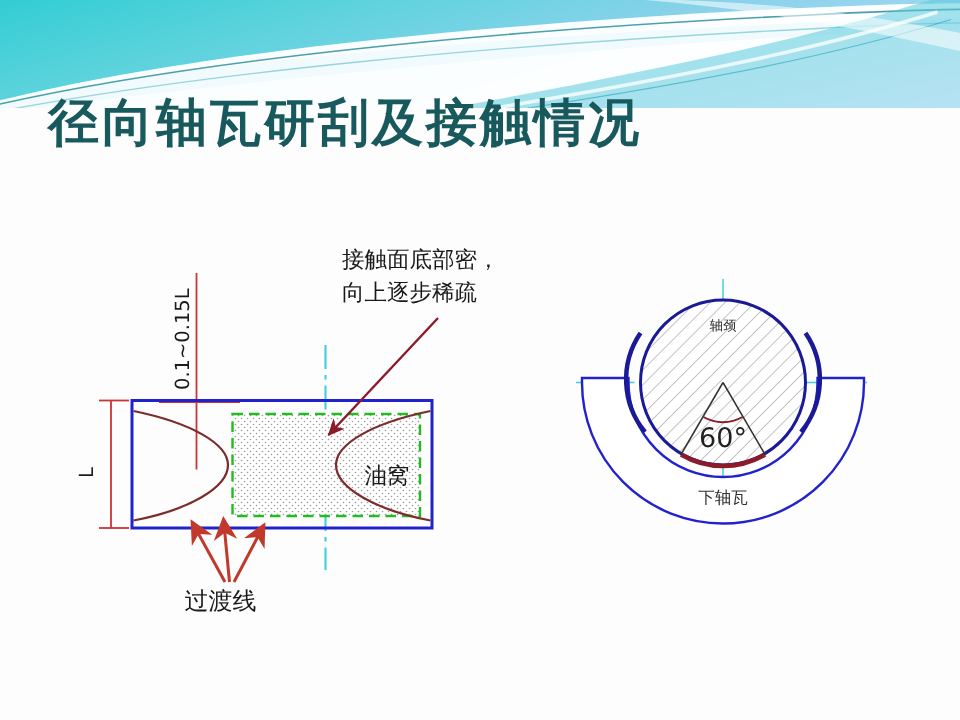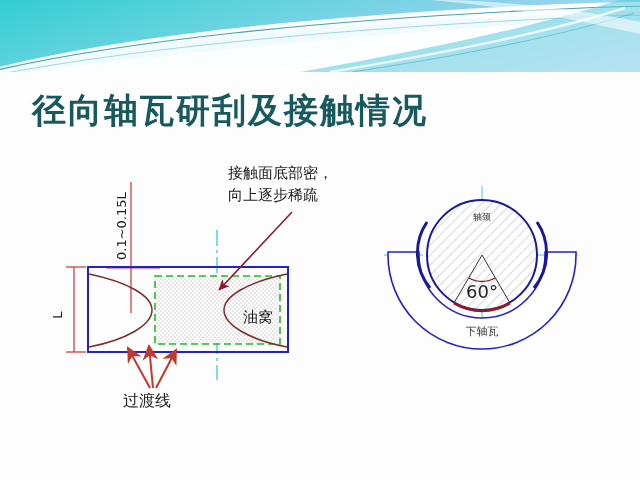--- a/index.html
+++ b/index.html
@@ -23,21 +23,21 @@
     width: 640px;
     height: 72px;
     overflow: hidden;
   }
   #header svg { display: block; }
 
   
   #title {
     position: absolute;
     left: 32px;
-    top: 86px;
+    top: 58px;
     width: 560px;
     height: 48px;
     font-size: 34px;
     font-weight: bold;
     letter-spacing: 2px;
     color: #18595e;
     white-space: nowrap;
     line-height: 48px;
   }
 

